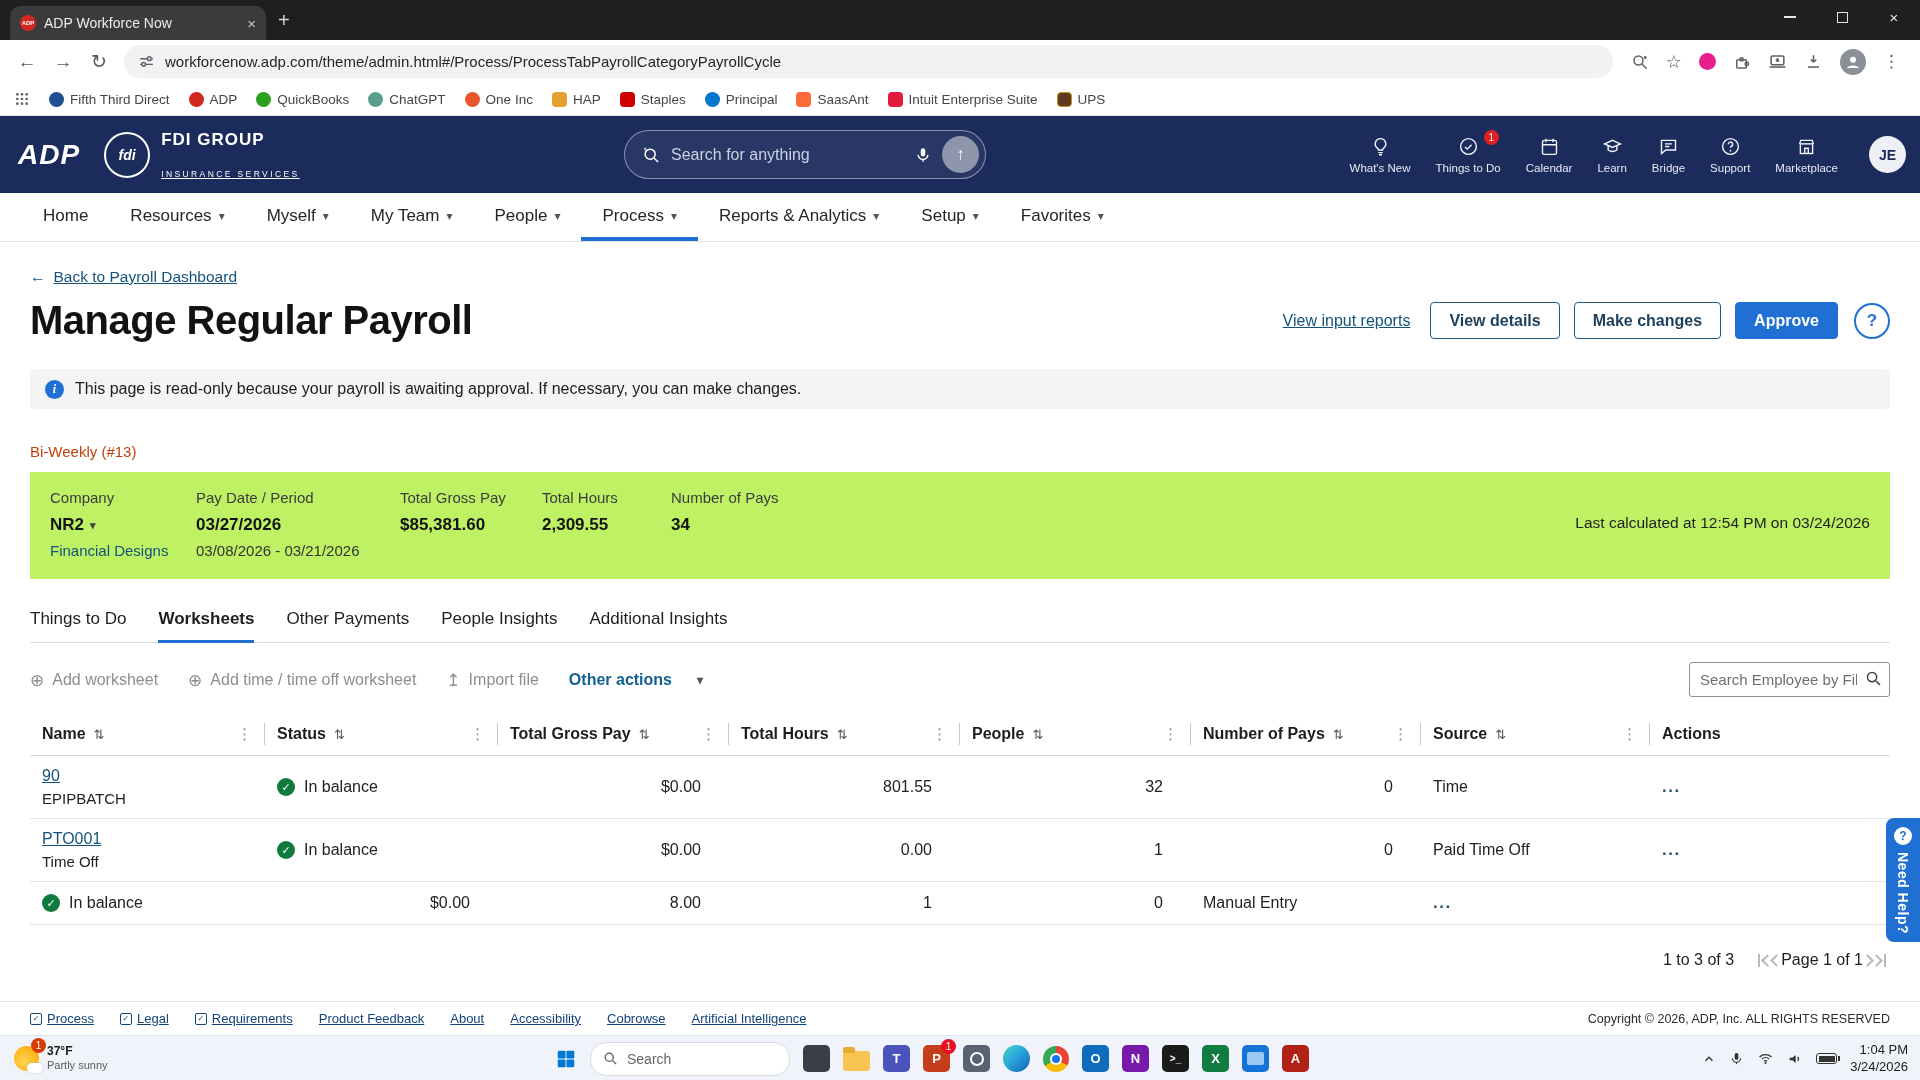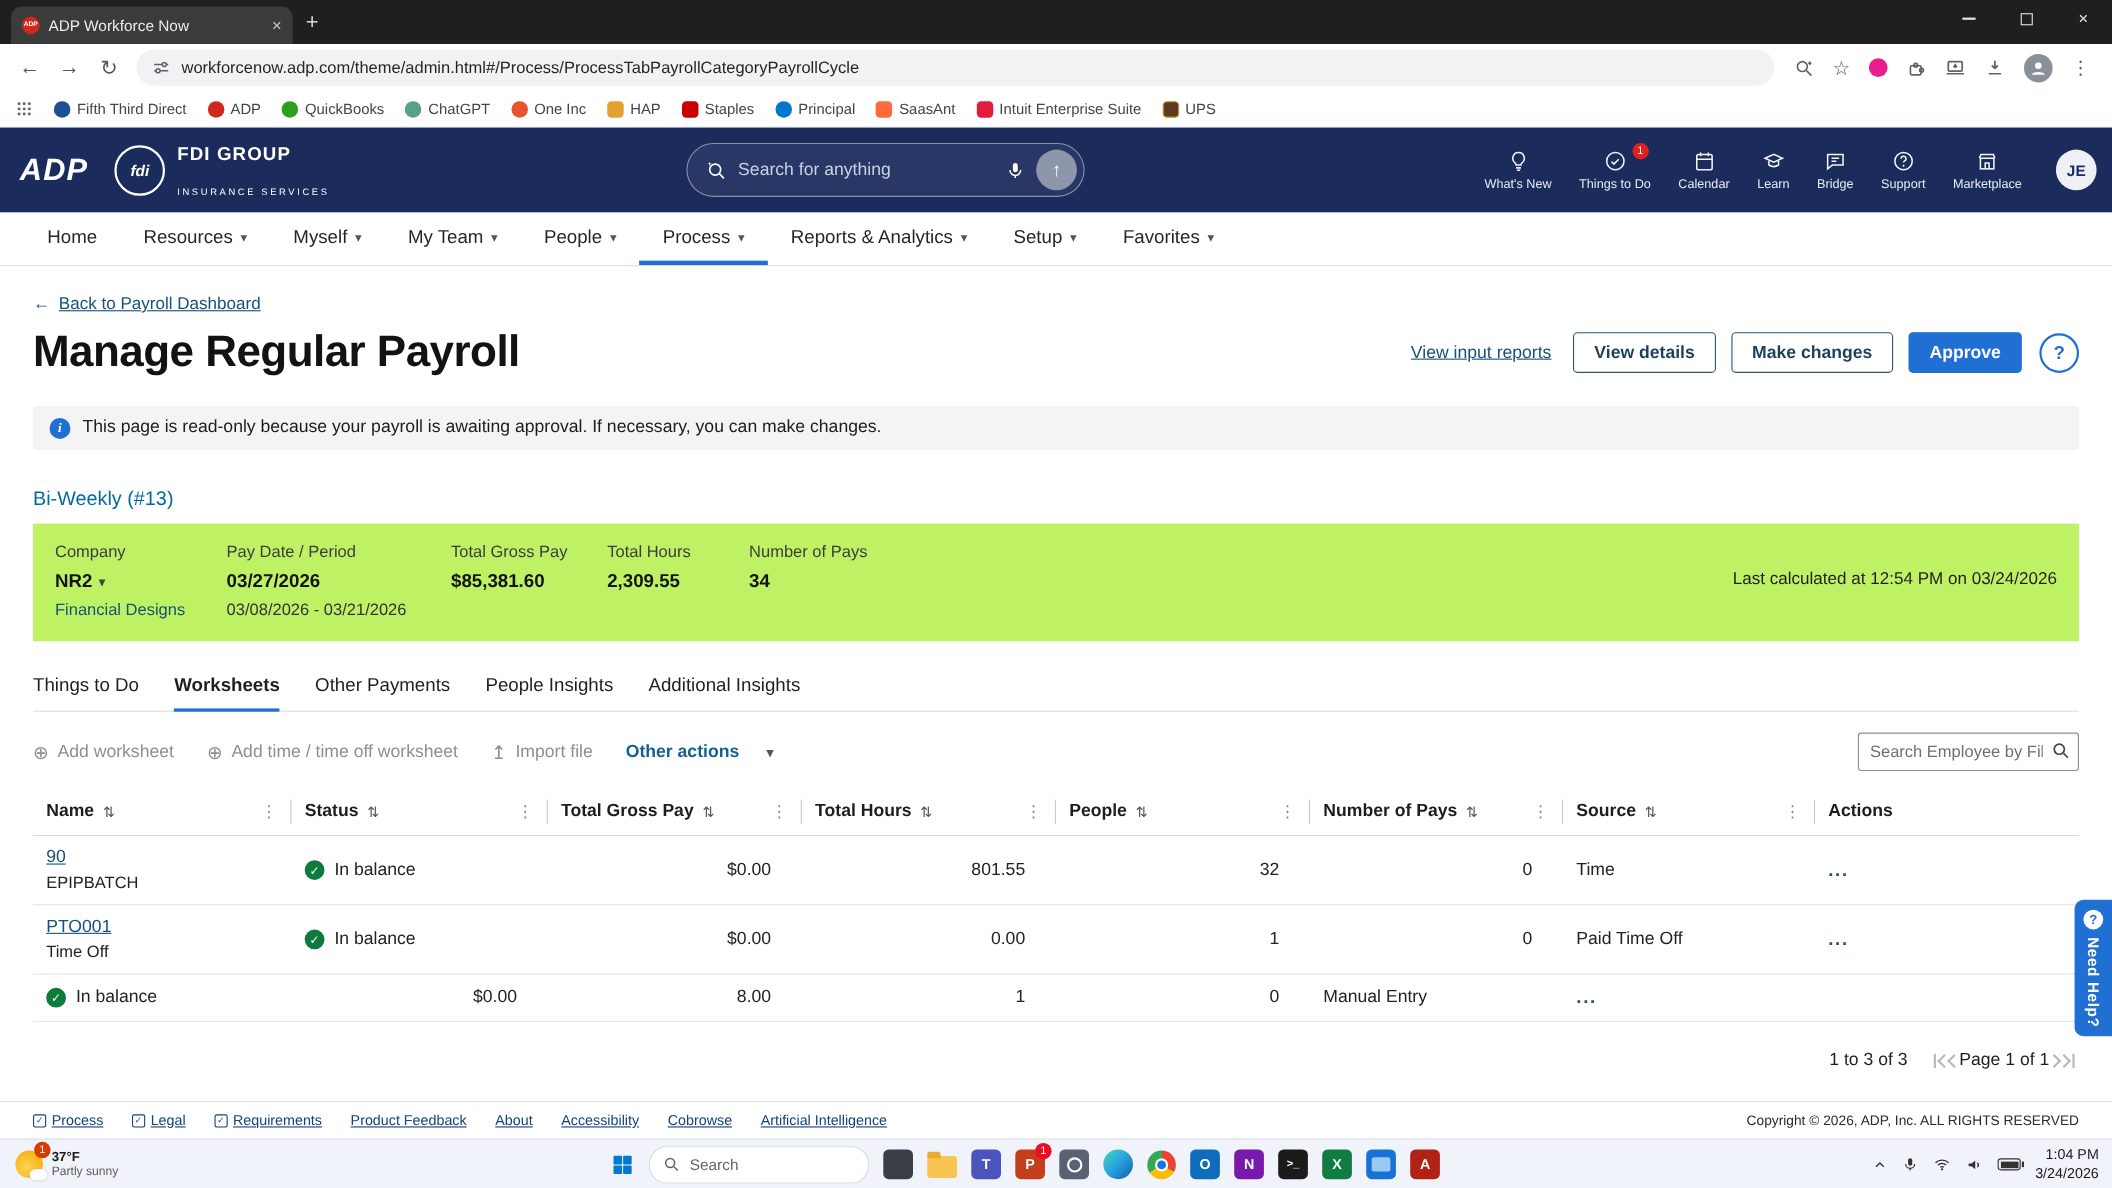--- a/index.html
+++ b/index.html
@@ -38,21 +38,21 @@
   .f53{background:#1d4f91;}.fadp{background:#d0271e;}.fqb{background:#2ca01c;}.fgpt{background:#58a08c;}
   .fone{background:#e8542e;}.fhap{background:#e5a12f;}.fstp{background:#cc0000;}.fpri{background:#0076cf;}
   .fsaa{background:#ff6a3d;}.fint{background:#e31c3d;}.fups{background:#5c3b22;border:1px solid #c69214;}
 
   
   .adph{height:77px;background:#1b2b5c;position:relative;display:flex;align-items:center;color:#fff;padding:0 18px;}
   .adplogo{font-size:28px;font-weight:800;font-style:italic;letter-spacing:1px;}
   .fdi{display:flex;align-items:center;gap:11px;margin-left:24px;}
   .fdicircle{width:46px;height:46px;border:2px solid #fff;border-radius:50%;display:flex;align-items:center;justify-content:center;font-style:italic;font-weight:bold;font-size:14px;}
   .fdiname{font-size:17px;font-weight:bold;letter-spacing:1px;}
-  .fditag{font-size:8.5px;letter-spacing:2.4px;margin-top:19px;}
+  .fditag{font-size:8.5px;letter-spacing:2.4px;margin-top:19px;text-decoration:underline;}
   .adpsearch{position:absolute;left:624px;top:14px;width:362px;height:49px;border:1px solid rgba(255,255,255,.45);background:rgba(255,255,255,.06);border-radius:25px;display:flex;align-items:center;gap:10px;padding:0 6px 0 16px;}
   .adpsearch input{flex:1;background:transparent;border:none;outline:none;color:#fff;font-size:16px;}
   .adpsearch input::placeholder{color:#c9d1e4;}
   .upbtn{width:37px;height:37px;border-radius:50%;background:#8d96ab;color:#fff;display:flex;align-items:center;justify-content:center;font-size:17px;flex:none;}
   .hmenu{position:absolute;right:14px;top:0;height:77px;display:flex;align-items:center;gap:25px;}
   .hitem{display:flex;flex-direction:column;align-items:center;gap:5px;position:relative;}
   .hlabel{font-size:11.5px;color:#e7ebf4;white-space:nowrap;}
   .hbadge{position:absolute;top:-6px;right:2px;background:#e02020;color:#fff;border-radius:8px;min-width:15px;height:15px;font-size:10px;display:flex;align-items:center;justify-content:center;padding:0 3px;}
   .havatar{width:37px;height:37px;border-radius:50%;background:#eef0f5;color:#1b2b5c;font-weight:bold;font-size:14px;display:flex;align-items:center;justify-content:center;margin-left:6px;}
 
@@ -70,28 +70,28 @@
   .titlerow{margin-top:12px;display:flex;align-items:center;}
   .title{font-size:40px;font-weight:800;color:#121212;letter-spacing:-.5px;}
   .trspacer{flex:1;}
   .actlink{color:#14527c;font-size:16px;text-decoration:underline;margin-right:20px;}
   .btn{height:37px;padding:0 18px;border-radius:4px;font-size:16px;font-weight:700;display:inline-flex;align-items:center;justify-content:center;}
   .btn.outline{background:#fff;border:1px solid #27567c;color:#1d3f5c;margin-right:14px;}
   .btn.primary{background:#1f70d2;border:1px solid #1f70d2;color:#fff;margin-right:16px;}
   .helpbtn{width:36px;height:36px;border-radius:50%;border:2px solid #1f70d2;color:#1f70d2;font-weight:bold;font-size:17px;display:flex;align-items:center;justify-content:center;background:#fff;flex:none;}
   .banner{margin-top:26px;background:#f4f4f4;border-radius:3px;height:40px;display:flex;align-items:center;gap:11px;padding:0 15px;font-size:16px;color:#1c1c1c;}
   .infoi{width:19px;height:19px;border-radius:50%;background:#1f70d2;color:#fff;font-size:12px;font-weight:bold;font-style:italic;font-family:"Liberation Serif",serif;display:flex;align-items:center;justify-content:center;flex:none;}
-  .cycle{margin-top:34px;font-size:18px;color:#0369a1;}
+  .cycle{margin-top:34px;font-size:15px;color:#c2410c;}
   .summary{margin-top:12px;background:#bef264;padding:17px 20px 20px;position:relative;display:flex;gap:11px;}
   .slabel{font-size:15px;color:#3c3c3c;}
   .sval{margin-top:9px;font-size:17px;font-weight:700;color:#141414;display:flex;align-items:center;gap:6px;}
   .ssub{margin-top:7px;font-size:15px;}
   .slink{color:#14527c;}
   .plain{color:#333;}
-  .sc1{width:135px;}.sc2{width:193px;margin-left:10px;}.sc3{width:131px;}.sc4{width:118px;}
+  .sc1{width:135px;}.sc2{width:193px;}.sc3{width:131px;}.sc4{width:118px;}
   .scaret{font-size:11px;color:#444;}
   .lastcalc{position:absolute;right:20px;top:42px;font-size:15.5px;color:#1f1f1f;}
   .tabsrow{margin-top:30px;display:flex;gap:32px;border-bottom:1px solid #dcdcdc;}
   .ptab{padding-bottom:11px;font-size:17px;color:#1f1f1f;border-bottom:3px solid transparent;margin-bottom:-1px;}
   .ptab.active{font-weight:700;border-color:#1f70d2;}
   .wtoolbar{margin-top:19px;display:flex;align-items:center;gap:30px;position:relative;height:36px;}
   .gact{display:flex;align-items:center;gap:8px;color:#8e8e8e;font-size:16px;}
   .gico{font-size:17px;}
   .oact{display:flex;align-items:center;gap:25px;color:#14608f;font-size:16px;font-weight:700;}
   .esearch{position:absolute;right:0;top:0;width:201px;height:35px;}

